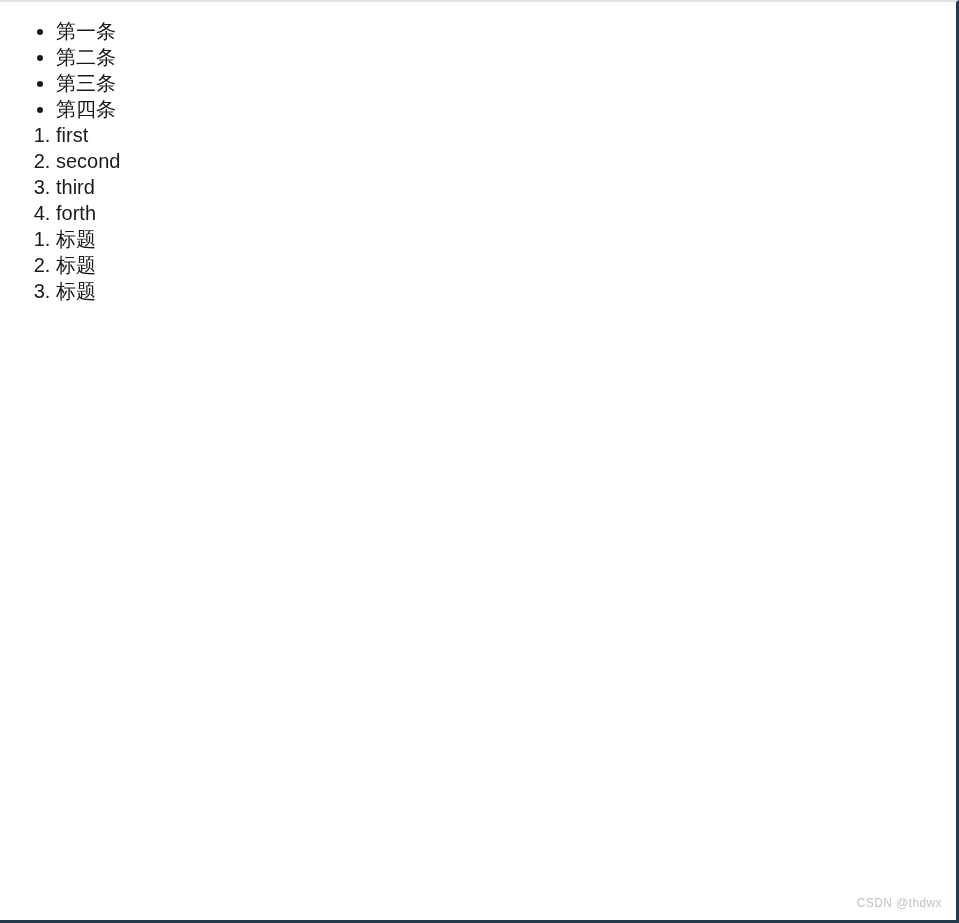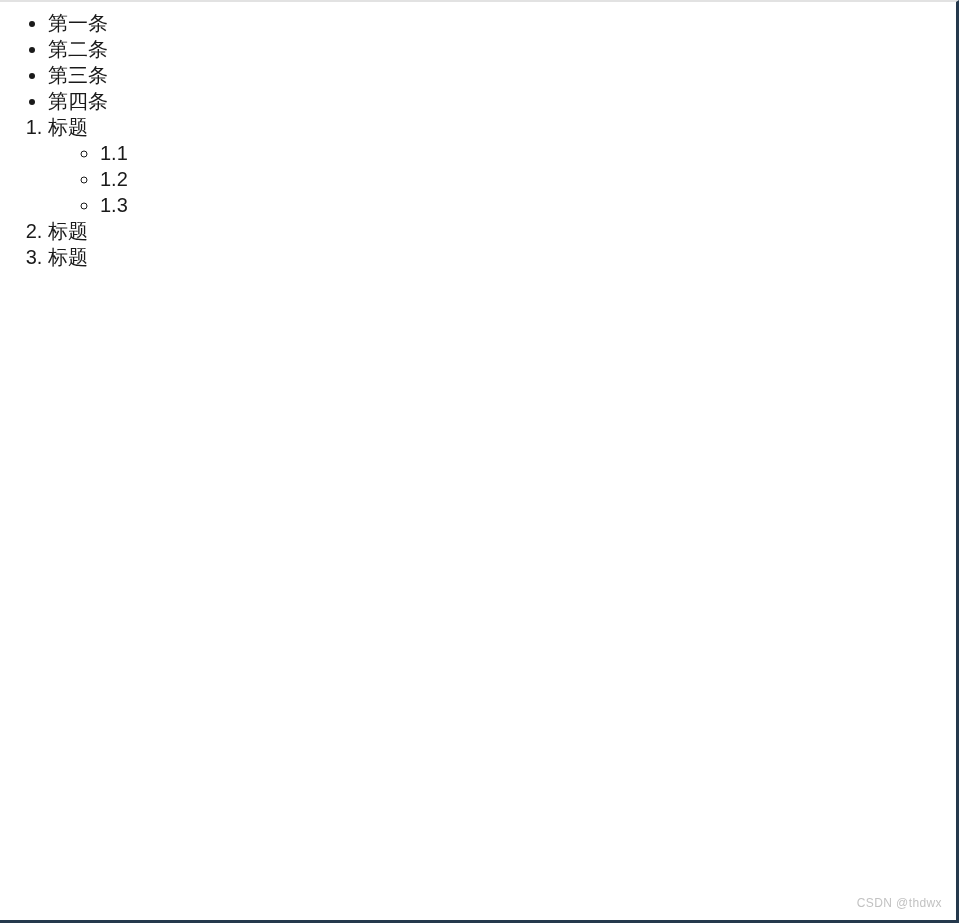--- a/index.html
+++ b/index.html
@@ -20,21 +20,21 @@
     height: 923px;
     box-sizing: border-box;
     background: #ffffff;
     border-top: 2px solid #e2e2e2;
     border-right: 3px solid #25394d;
     border-bottom: 3px solid #25394d;
   }
 
   .content {
     padding: 0;
-    margin: 8px;
+    margin: 16px;
   }
 
   
   ul.md-list,
   ol.md-list {
     margin: 0;
     padding-left: 40px;
     list-style-position: outside;
   }
 
@@ -110,35 +110,38 @@
         <span class="li-text">第二条</span>
       </li>
       <li class="md-item">
         <span class="li-text">第三条</span>
       </li>
       <li class="md-item">
         <span class="li-text">第四条</span>
       </li>
     </ul>
 
+    <ol class="md-list block-ordered">
+      <li class="md-item">
+        <span class="li-text">first</span>
+      </li>
+      <li class="md-item">
+        <span class="li-text">second</span>
+      </li>
+      <li class="md-item">
+        <span class="li-text">third</span>
+      </li>
+      <li class="md-item">
+        <span class="li-text">forth</span>
+      </li>
+    </ol>
 
     <ol class="md-list block-nested">
       <li class="md-item">
         <span class="li-text">标题</span>
-        <ul class="md-sub">
-          <li class="md-item">
-            <span class="li-text">1.1</span>
-          </li>
-          <li class="md-item">
-            <span class="li-text">1.2</span>
-          </li>
-          <li class="md-item">
-            <span class="li-text">1.3</span>
-          </li>
-        </ul>
       </li>
       <li class="md-item">
         <span class="li-text">标题</span>
       </li>
       <li class="md-item">
         <span class="li-text">标题</span>
       </li>
     </ol>
 
   </div>

